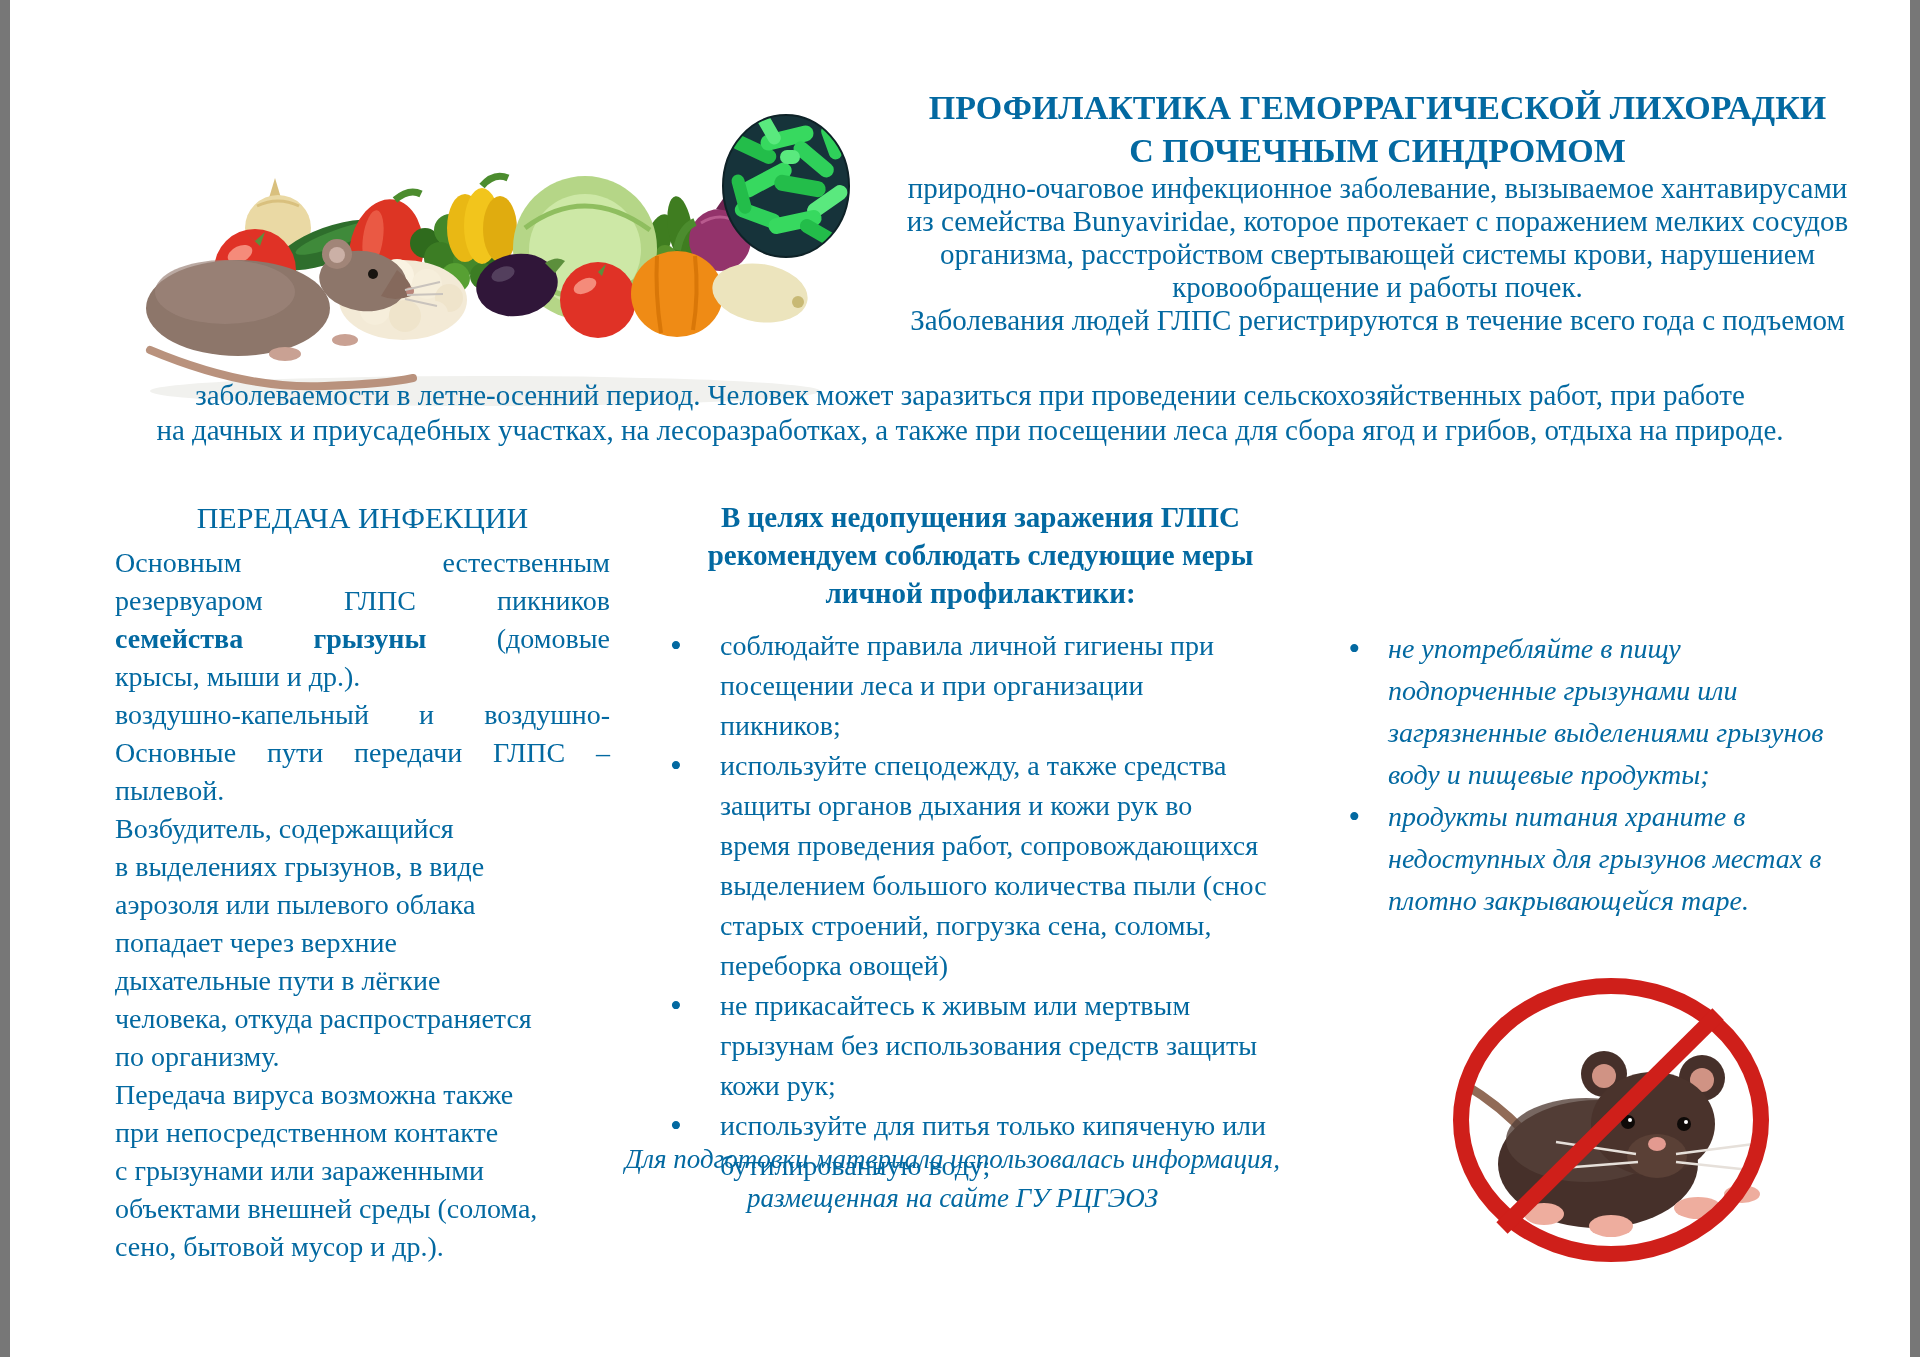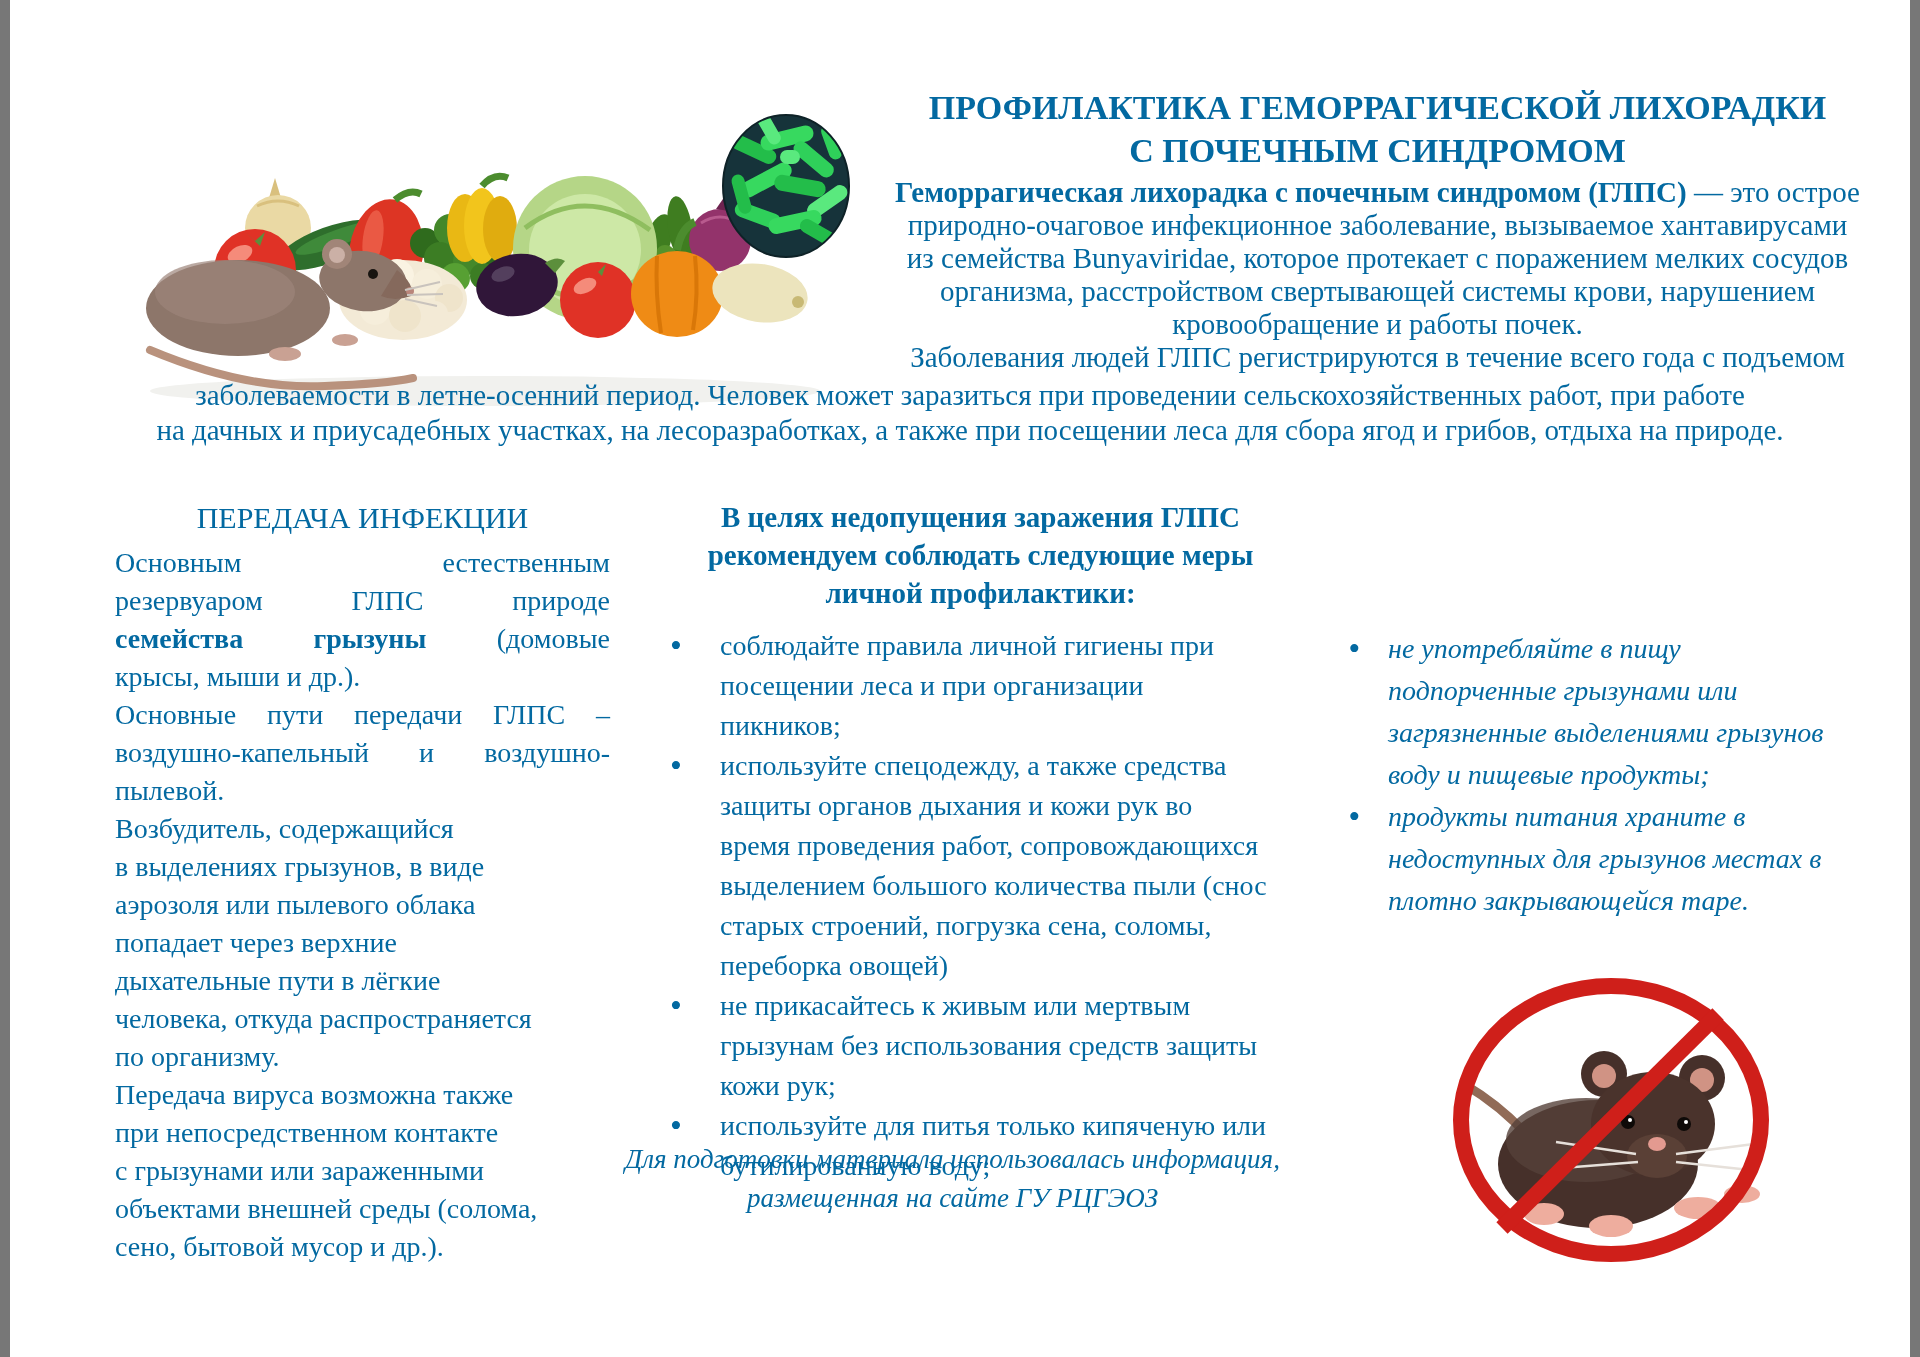--- a/index.html
+++ b/index.html
@@ -183,39 +183,38 @@
       <rect x="92" y="22" width="36" height="13" rx="6.5" fill="#2fd05a" transform="rotate(70 110 28)"></rect>
       <rect x="0" y="74" width="40" height="13" rx="6.5" fill="#23bd4a" transform="rotate(75 20 80)"></rect>
       <rect x="58" y="36" width="20" height="14" rx="7" fill="#5ae97e"></rect>
     </g>
     <ellipse cx="64" cy="72" rx="63" ry="71" fill="none" stroke="#0e2227" stroke-width="2"></ellipse>
   </svg>
 
   <header class="header">
     <h1 class="title pre">ПРОФИЛАКТИКА ГЕМОРРАГИЧЕСКОЙ ЛИХОРАДКИ
 С ПОЧЕЧНЫМ СИНДРОМОМ</h1>
-    <p class="lead"><b>Геморрагическая лихорадка с почечным синдромом (ГЛПС)</b><span> — это острое</span></p>
     <p class="introbody pre">природно-очаговое инфекционное заболевание, вызываемое хантавирусами
 из семейства Bunyaviridae, которое протекает с поражением мелких сосудов
 организма, расстройством свертывающей системы крови, нарушением
 кровообращение и работы почек.</p>
     <p class="seasonal">Заболевания людей ГЛПС регистрируются в течение всего года с подъемом</p>
   </header>
 
   <p class="wide pre">заболеваемости в летне-осенний период. Человек может заразиться при проведении сельскохозяйственных работ, при работе
 на дачных и приусадебных участках, на лесоразработках, а также при посещении леса для сбора ягод и грибов, отдыха на природе.</p>
 
   <section class="lcol">
     <h2>ПЕРЕДАЧА ИНФЕКЦИИ</h2>
     <div class="jline">Основным естественным</div>
-    <div class="jline">резервуаром ГЛПС природе</div>
+    <div class="jline">резервуаром ГЛПС пикников</div>
     <div class="jline"><b>семейства грызуны</b><span> (домовые</span></div>
     <div class="lline">крысы, мыши и др.).</div>
+    <div class="jline">воздушно-капельный и воздушно-</div>
     <div class="jline">Основные пути передачи ГЛПС –</div>
-    <div class="jline">воздушно-капельный и воздушно-</div>
     <div class="lline">пылевой.</div>
     <div class="lline pre">Возбудитель, содержащийся
 в выделениях грызунов, в виде
 аэрозоля или пылевого облака
 попадает через верхние
 дыхательные пути в лёгкие
 человека, откуда распространяется
 по организму.</div>
     <div class="lline pre">Передача вируса возможна также
 при непосредственном контакте

